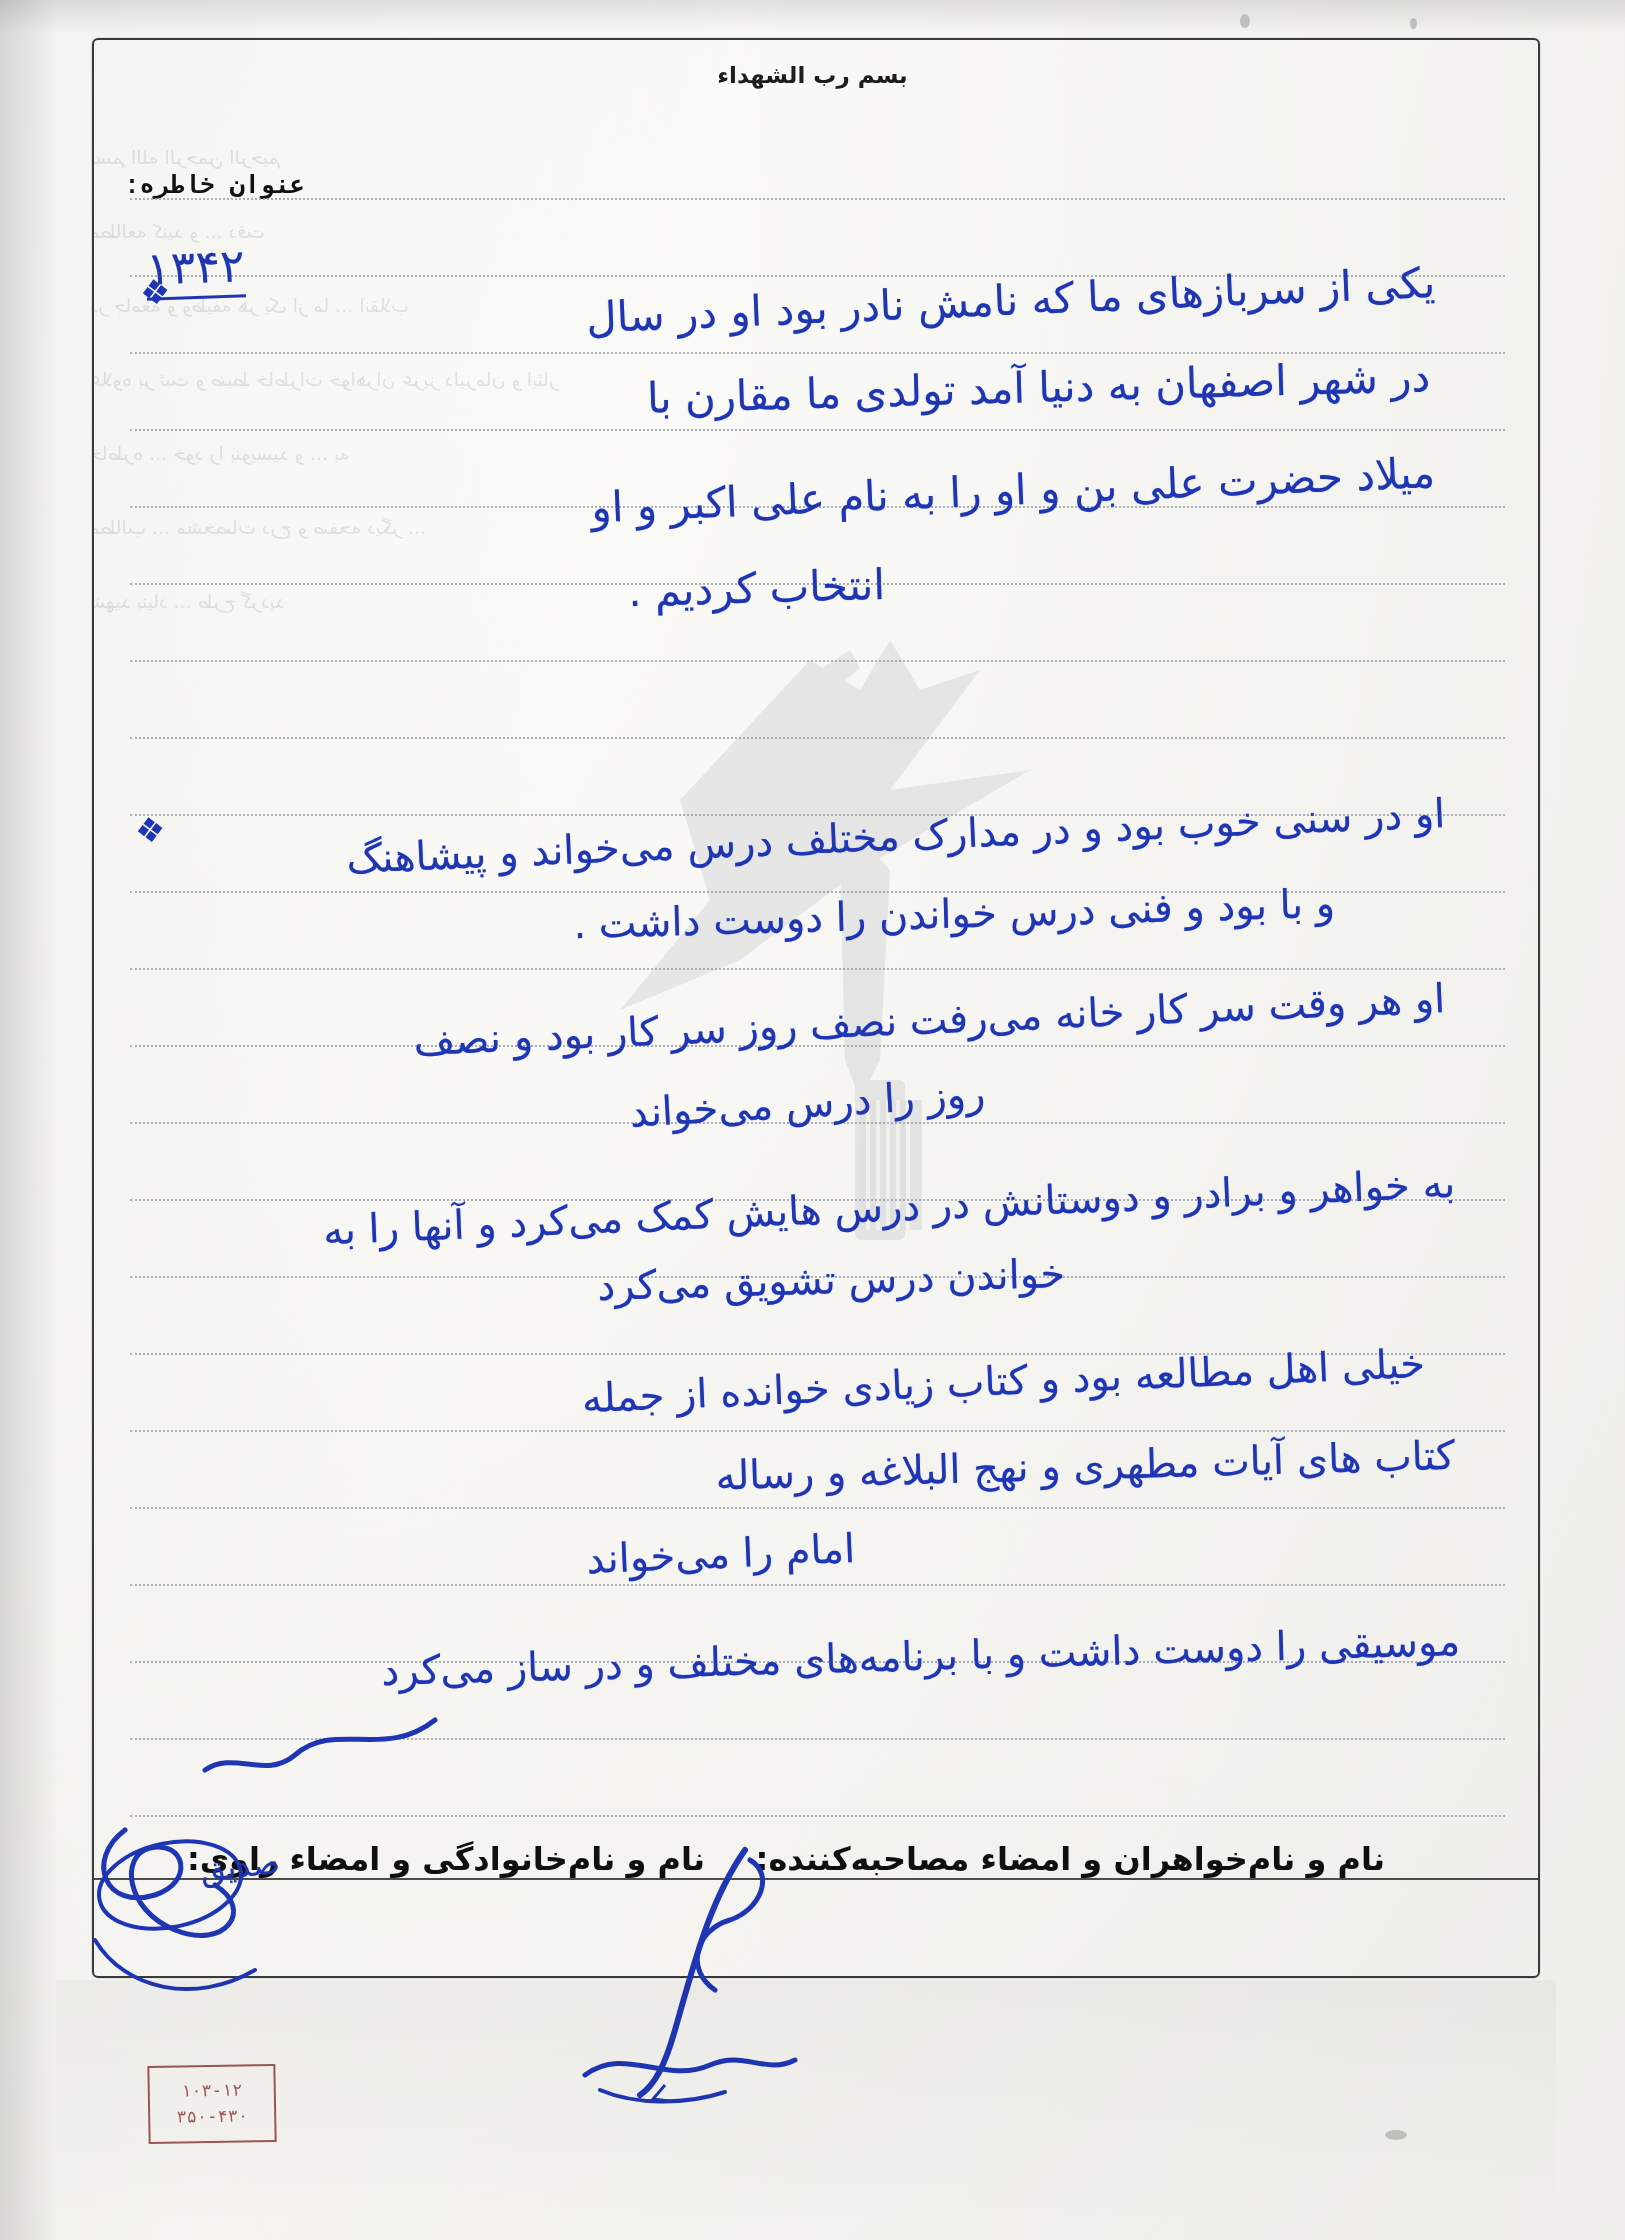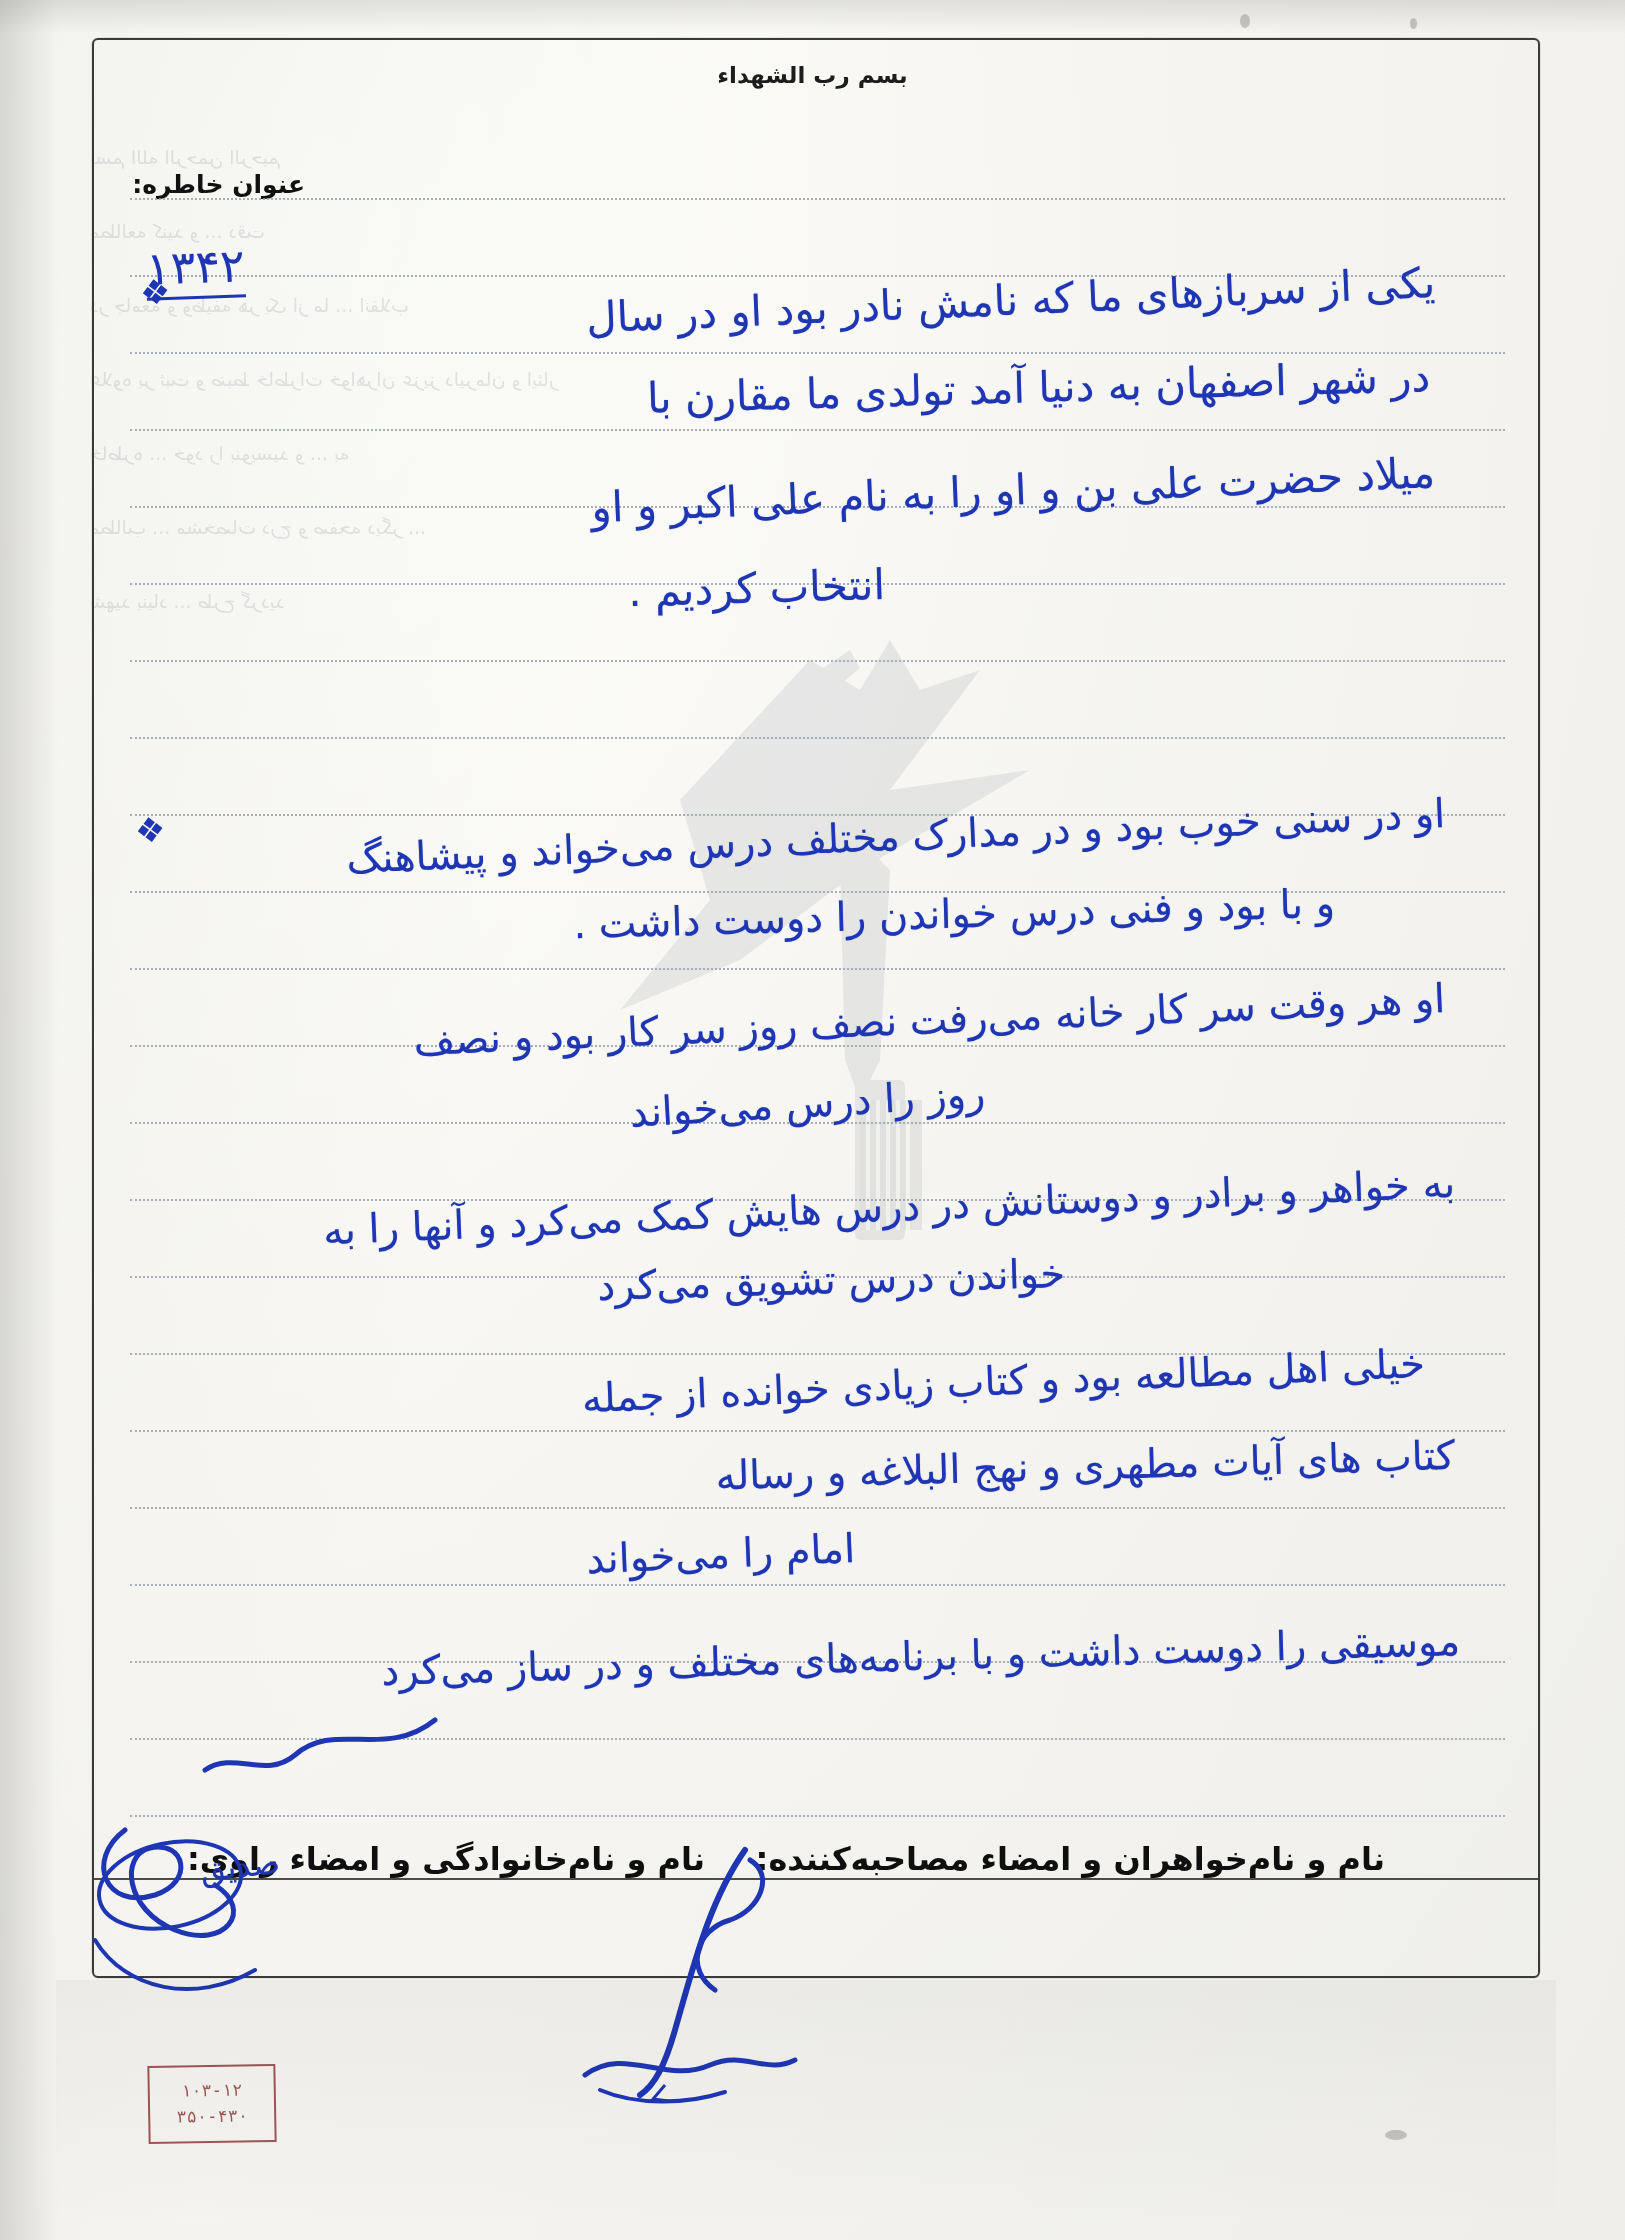--- a/index.html
+++ b/index.html
@@ -74,21 +74,21 @@
 
   #title-row {
     position: absolute;
     right: 1320px;
     top: 170px;
     font-size: 25px;
     color: #111;
     font-weight: 700;
     white-space: nowrap;
   }
-  #title-label { direction: rtl; }
+  #title-label { direction: rtl; font-family: Liberation Mono, monospace; }
 
   
   .rule {
     position: absolute;
     left: 130px;
     width: 1375px;
     border-top: 2.5px dotted #9aa2ad;
     opacity: 0.85;
   }
 

